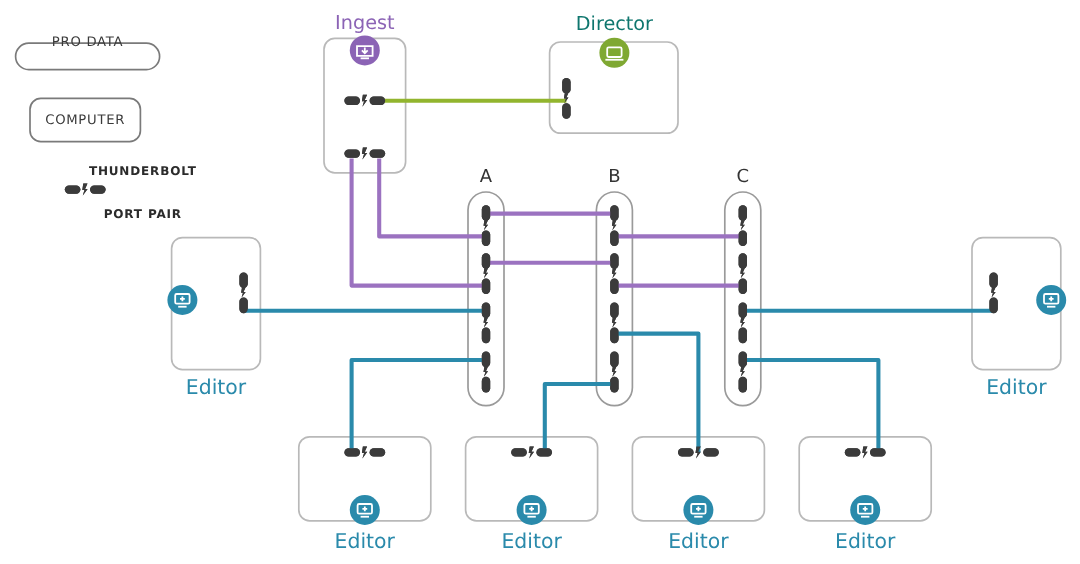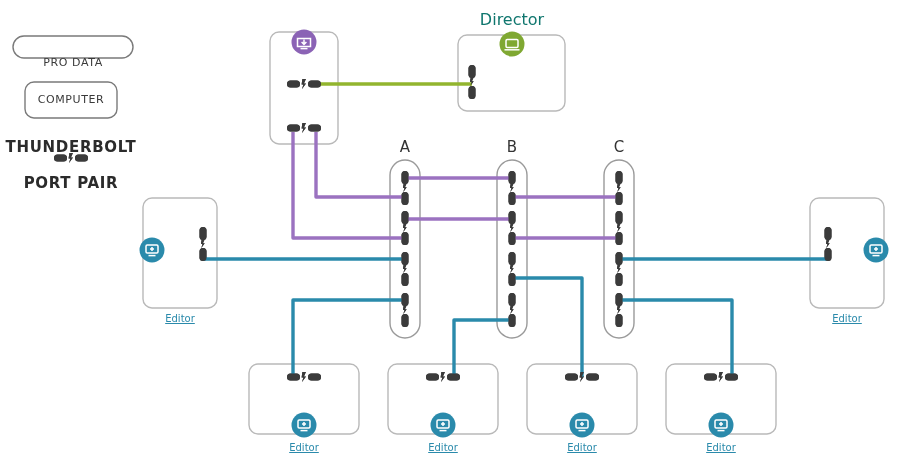--- a/index.html
+++ b/index.html
@@ -3,24 +3,24 @@
 <meta charset="utf-8">
 <style>
   html,body{margin:0;padding:0;background:#ffffff;}
   body{width:900px;height:470px;position:relative;overflow:hidden;
        font-family:"DejaVu Sans","Liberation Sans",sans-serif;}
   #stage{position:absolute;left:0;top:0;width:900px;height:470px;}
   svg.layer{position:absolute;left:0;top:0;width:900px;height:470px;}
   .lbl{position:absolute;white-space:nowrap;}
   .title-ingest{color:#8b63b5;font-size:16px;}
   .title-director{color:#0f766e;font-size:16px;}
-  .title-editor{color:#2a8aab;font-size:10px;text-decoration:underline;}
+  .title-editor{color:#2a8aab;font-size:17px;}
   .hub-letter{color:#333;font-size:15px;}
   .legend-text{color:#3a3a3a;font-size:11px;letter-spacing:.6px;}
-  .legend-small{color:#2b2b2b;font-size:15px;letter-spacing:.7px;font-weight:bold;}
+  .legend-small{color:#2b2b2b;font-size:10px;letter-spacing:.7px;font-weight:bold;margin-left:48px;}
 </style>
 </head>
 <body>
 
 <div id="stage">
 
   <svg class="layer" viewBox="0 0 900 470">
     <defs>
       <g id="ppH">
         <rect x="-17" y="-3.5" width="13" height="7" rx="3.5" fill="#3b3b3b"></rect>
@@ -198,25 +198,26 @@
       <use href="#ppV" x="203" y="244"></use>
         <use href="#ppV" x="828" y="244"></use>
       <use href="#ppH" x="304" y="377"></use>
         <use href="#ppH" x="443" y="377"></use>
       <use href="#ppH" x="582" y="377"></use>
         <use href="#ppH" x="721" y="377"></use>
       <use href="#ppH" x="71" y="158"></use>
     </g>
   </svg>
 
-  <div class="lbl legend-text" style="left:13px;top:56px;width:120px;text-align:center;">PRO DATA</div>
+  <div class="lbl legend-text" style="left:13px;top:28px;width:120px;text-align:center;">PRO DATA</div>
   <div class="lbl legend-text" style="left:25px;top:93px;width:92px;text-align:center;">COMPUTER</div>
   <div class="lbl legend-small" style="left:0px;top:138px;width:142px;text-align:center;">THUNDERBOLT</div>
   <div class="lbl legend-small" style="left:0px;top:174px;width:142px;text-align:center;">PORT PAIR</div>
 
+  <div class="lbl title-ingest" style="left:254px;top:9px;width:100px;text-align:center;">Ingest</div>
   <div class="lbl title-director" style="left:462px;top:10px;width:100px;text-align:center;">Director</div>
 
   <div class="lbl hub-letter" style="left:385px;top:138px;width:40px;text-align:center;">A</div>
   <div class="lbl hub-letter" style="left:492px;top:138px;width:40px;text-align:center;">B</div>
   <div class="lbl hub-letter" style="left:599px;top:138px;width:40px;text-align:center;">C</div>
 
   <div class="lbl title-editor" style="left:140px;top:313px;width:80px;text-align:center;">Editor</div>
   <div class="lbl title-editor" style="left:807px;top:313px;width:80px;text-align:center;">Editor</div>
 
   <div class="lbl title-editor" style="left:249px;top:442px;width:110px;text-align:center;">Editor</div>

